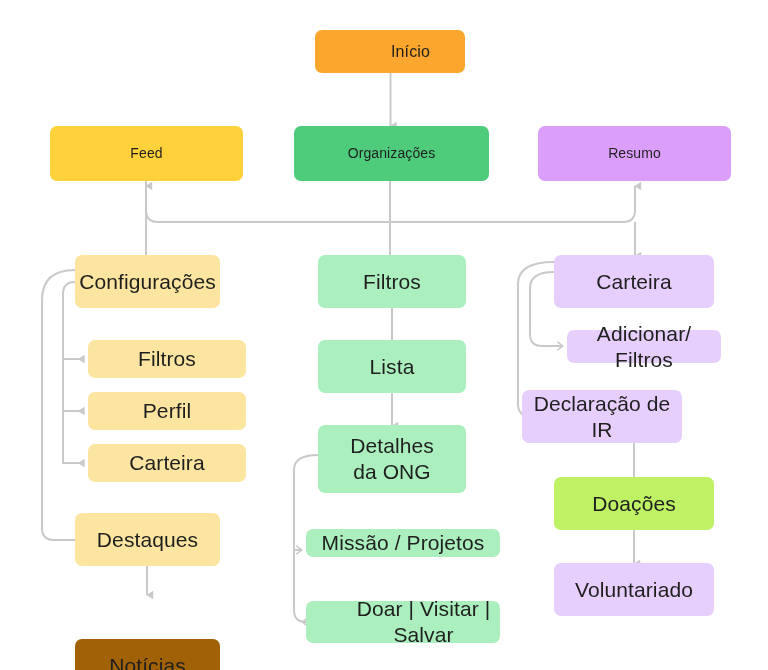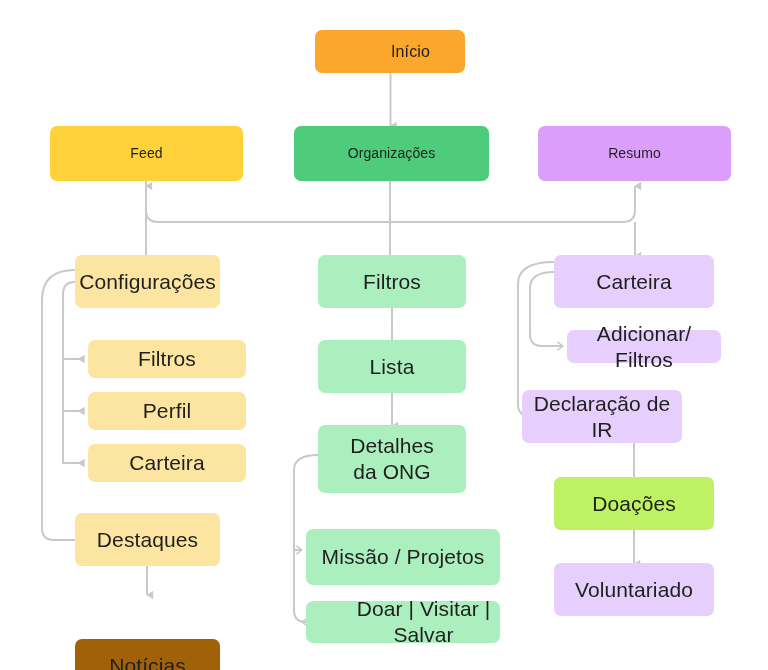--- a/index.html
+++ b/index.html
@@ -96,21 +96,21 @@
       <div class="node" style="left: 75px; top: 255px; width: 145px; height: 53px; background: rgb(252, 229, 160);">Configurações</div>
       <div class="node" style="left: 88px; top: 340px; width: 158px; height: 38px; background: rgb(252, 229, 160);">Filtros</div>
       <div class="node" style="left: 88px; top: 392px; width: 158px; height: 38px; background: rgb(252, 229, 160);">Perfil</div>
       <div class="node" style="left: 88px; top: 444px; width: 158px; height: 38px; background: rgb(252, 229, 160);">Carteira</div>
       <div class="node" style="left: 75px; top: 513px; width: 145px; height: 53px; background: rgb(252, 229, 160);">Destaques</div>
       <div class="node" style="left: 75px; top: 595px; width: 145px; height: 53px; background: #a16207; margin-top: 44px;">Notícias</div>
       <div class="node" style="left: 318px; top: 255px; width: 148px; height: 53px; background: rgb(172, 239, 191);">Filtros</div>
       <div class="node" style="left: 318px; top: 340px; width: 148px; height: 53px; background: rgb(172, 239, 191);">Lista</div>
       <div class="node" style="left: 318px; top: 425px; width: 148px; height: 68px; background: rgb(172, 239, 191);">Detalhes
 da ONG</div>
-      <div class="node" style="left: 306px; top: 529px; width: 194px; height: 56px; background: rgb(172, 239, 191);">Missão / Projetos</div>
+      <div class="node" style="left: 306px; top: 529px; width: 194px; height: 28px; background: rgb(172, 239, 191);">Missão / Projetos</div>
       <div class="node" style="left: 306px; top: 601px; width: 194px; height: 42px; background: rgb(172, 239, 191); padding-left: 47px;">Doar | Visitar | Salvar</div>
       <div class="node" style="left: 554px; top: 255px; width: 160px; height: 53px; background: rgb(230, 207, 252);">Carteira</div>
       <div class="node" style="left: 567px; top: 330px; width: 154px; height: 33px; background: rgb(230, 207, 252);">Adicionar/ Filtros</div>
       <div class="node" style="left: 522px; top: 390px; width: 160px; height: 53px; background: rgb(230, 207, 252);">Declaração de IR</div>
       <div class="node" style="left: 554px; top: 477px; width: 160px; height: 53px; background: #bef264;">Doações</div>
       <div class="node" style="left: 554px; top: 563px; width: 160px; height: 53px; background: rgb(230, 207, 252);">Voluntariado</div>
     </div>
 
 </div>
 

